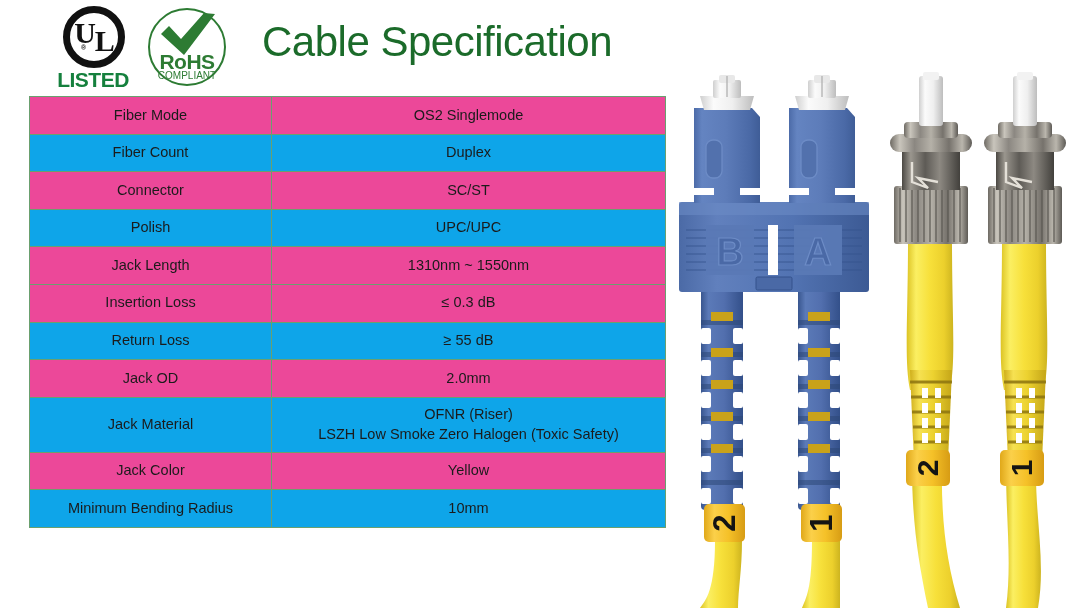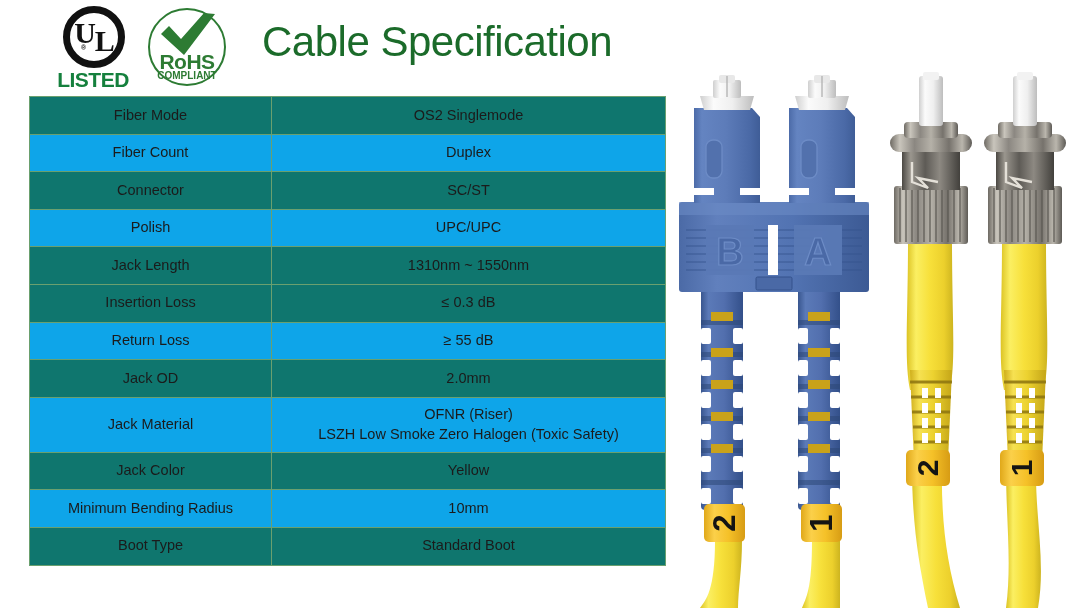--- a/index.html
+++ b/index.html
@@ -42,21 +42,21 @@
     position:absolute;left:5px;top:2px;width:78px;height:78px;
     border:2.5px solid #2d7b33;border-radius:50%;box-sizing:border-box;background:#fff;
   }
   .rohs-check{position:absolute;left:14px;top:6px;}
   .rohs-name{
     position:absolute;left:0;top:44px;width:88px;text-align:center;
     font-weight:bold;font-size:21px;color:#2d7b33;letter-spacing:-0.5px;
   }
   .rohs-sub{
     position:absolute;left:0;top:64px;width:88px;text-align:center;
-    font-weight:bold;font-size:10px;color:#2d7b33;letter-spacing:0px;
+    font-weight:normal;font-size:10px;color:#2d7b33;letter-spacing:0px;
   }
 
   .title{
     position:absolute;left:262px;top:18px;
     font-size:42px;font-weight:normal;color:#1b6b2a;
     letter-spacing:-0.5px;white-space:nowrap;
   }
 
   
   .spec-table{
@@ -66,21 +66,21 @@
   .spec-table td{
     border:1px solid #6aa06f;
     font-size:14.5px;color:#1b1b1b;
     text-align:center;vertical-align:middle;
     padding:0 6px;
     line-height:1.35;
   }
   .spec-table td.k{width:229px;}
   .spec-table td.v{width:381px;}
   tr.alt td{background:#0ea5e9;}
-  tr.plain td{background:#0f766e;}
+  tr.plain td{background:#ec4899;}
   tr.tall td{height:54px;}
   tr.norm td{height:36.6px;}
 
   
   .product{position:absolute;left:660px;top:70px;width:420px;height:538px;}
 
   .cableimg{position:absolute;left:0;top:0;}
 
   
   .nosel{user-select:none;}
@@ -154,24 +154,20 @@
           <td class="k">Jack Material</td>
           <td class="v">OFNR (Riser)<br>LSZH Low Smoke Zero Halogen (Toxic Safety)</td>
         </tr>
         <tr class="plain norm">
           <td class="k">Jack Color</td>
           <td class="v">Yellow</td>
         </tr>
         <tr class="alt norm">
           <td class="k">Minimum Bending Radius</td>
           <td class="v">10mm</td>
-        </tr>
-        <tr class="plain norm">
-          <td class="k">Boot Type</td>
-          <td class="v">Standard Boot</td>
         </tr>
       </tbody>
   </table>
 
   <div class="product">
     <svg class="cableimg" width="420" height="538" viewBox="0 0 420 538">
       <defs>
 
         <linearGradient id="blueBody" x1="0" y1="0" x2="1" y2="0">
           <stop offset="0%" stop-color="#4c6ba8"></stop>

